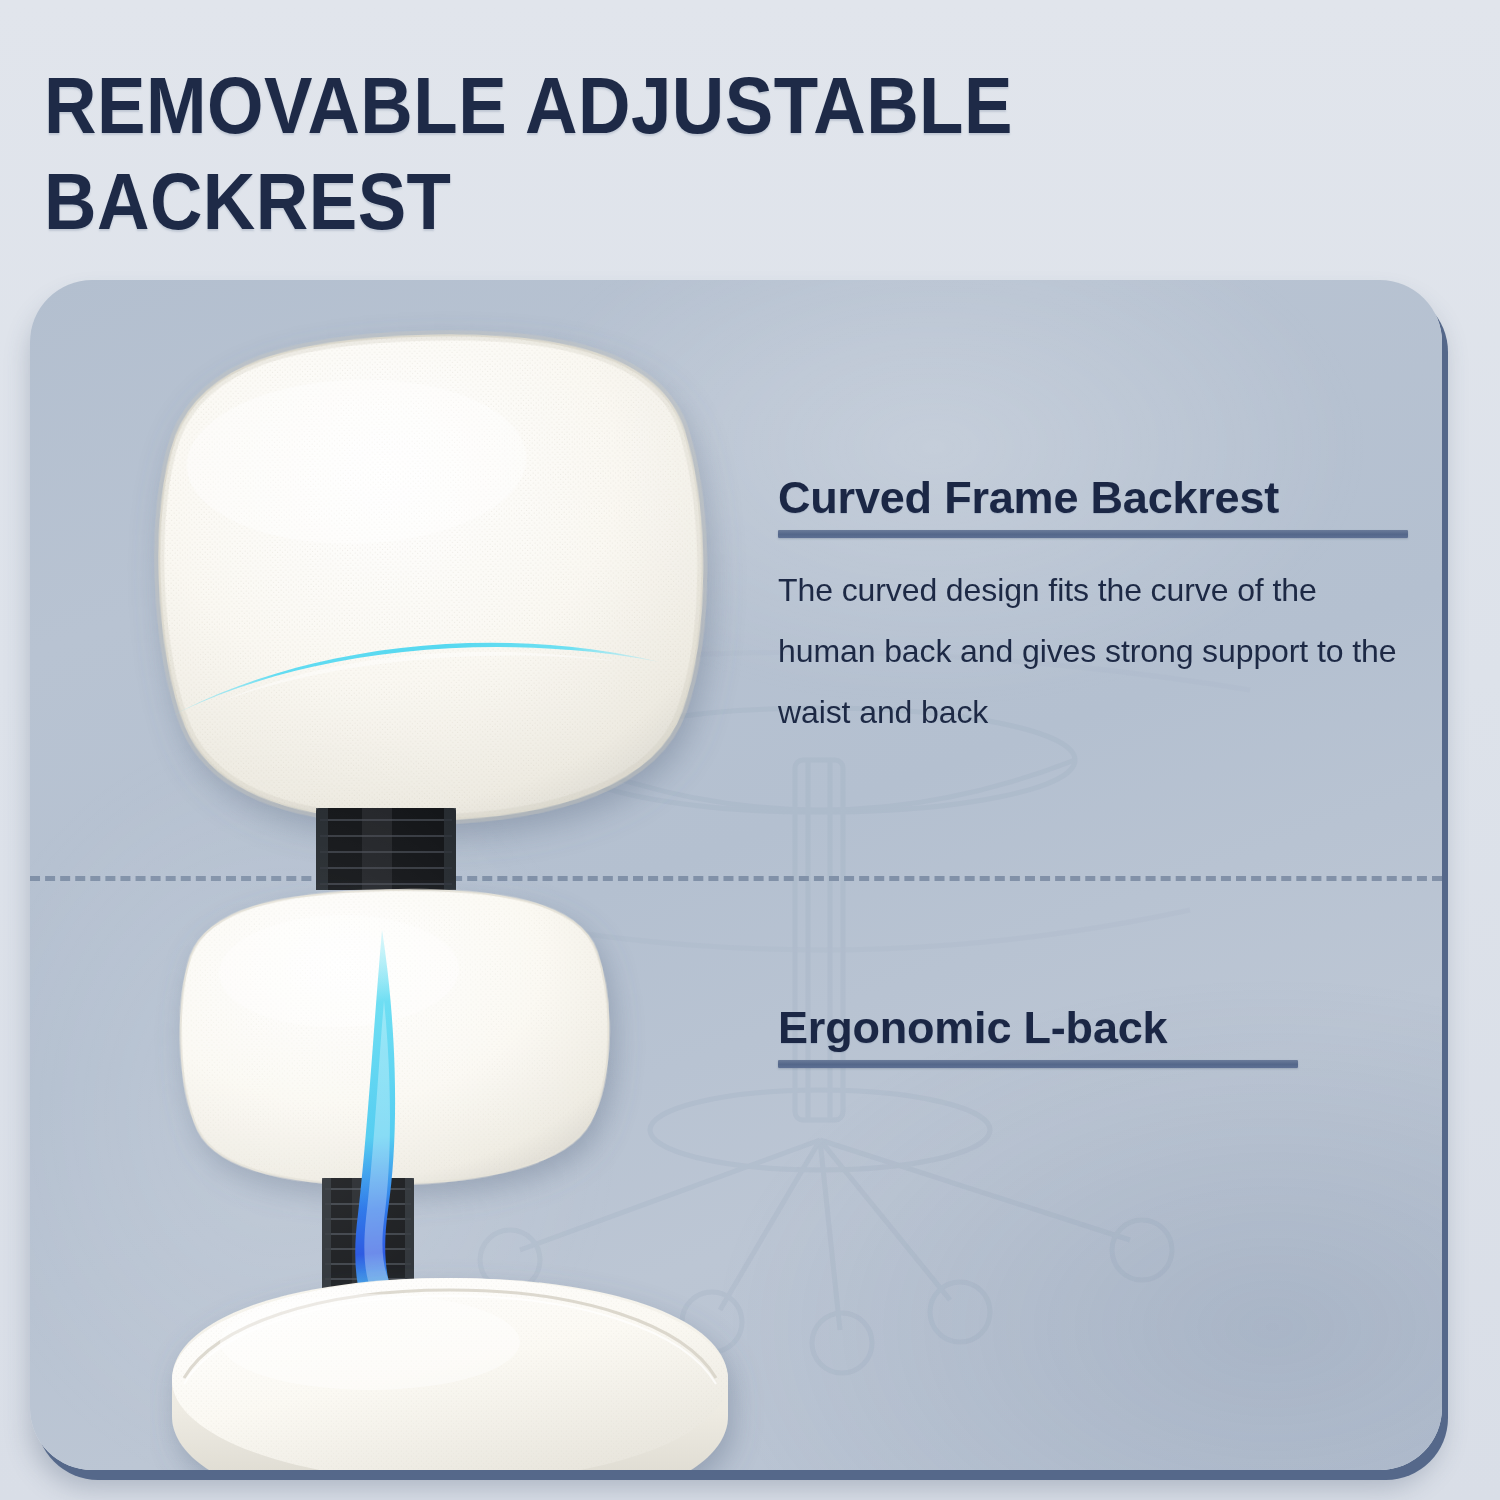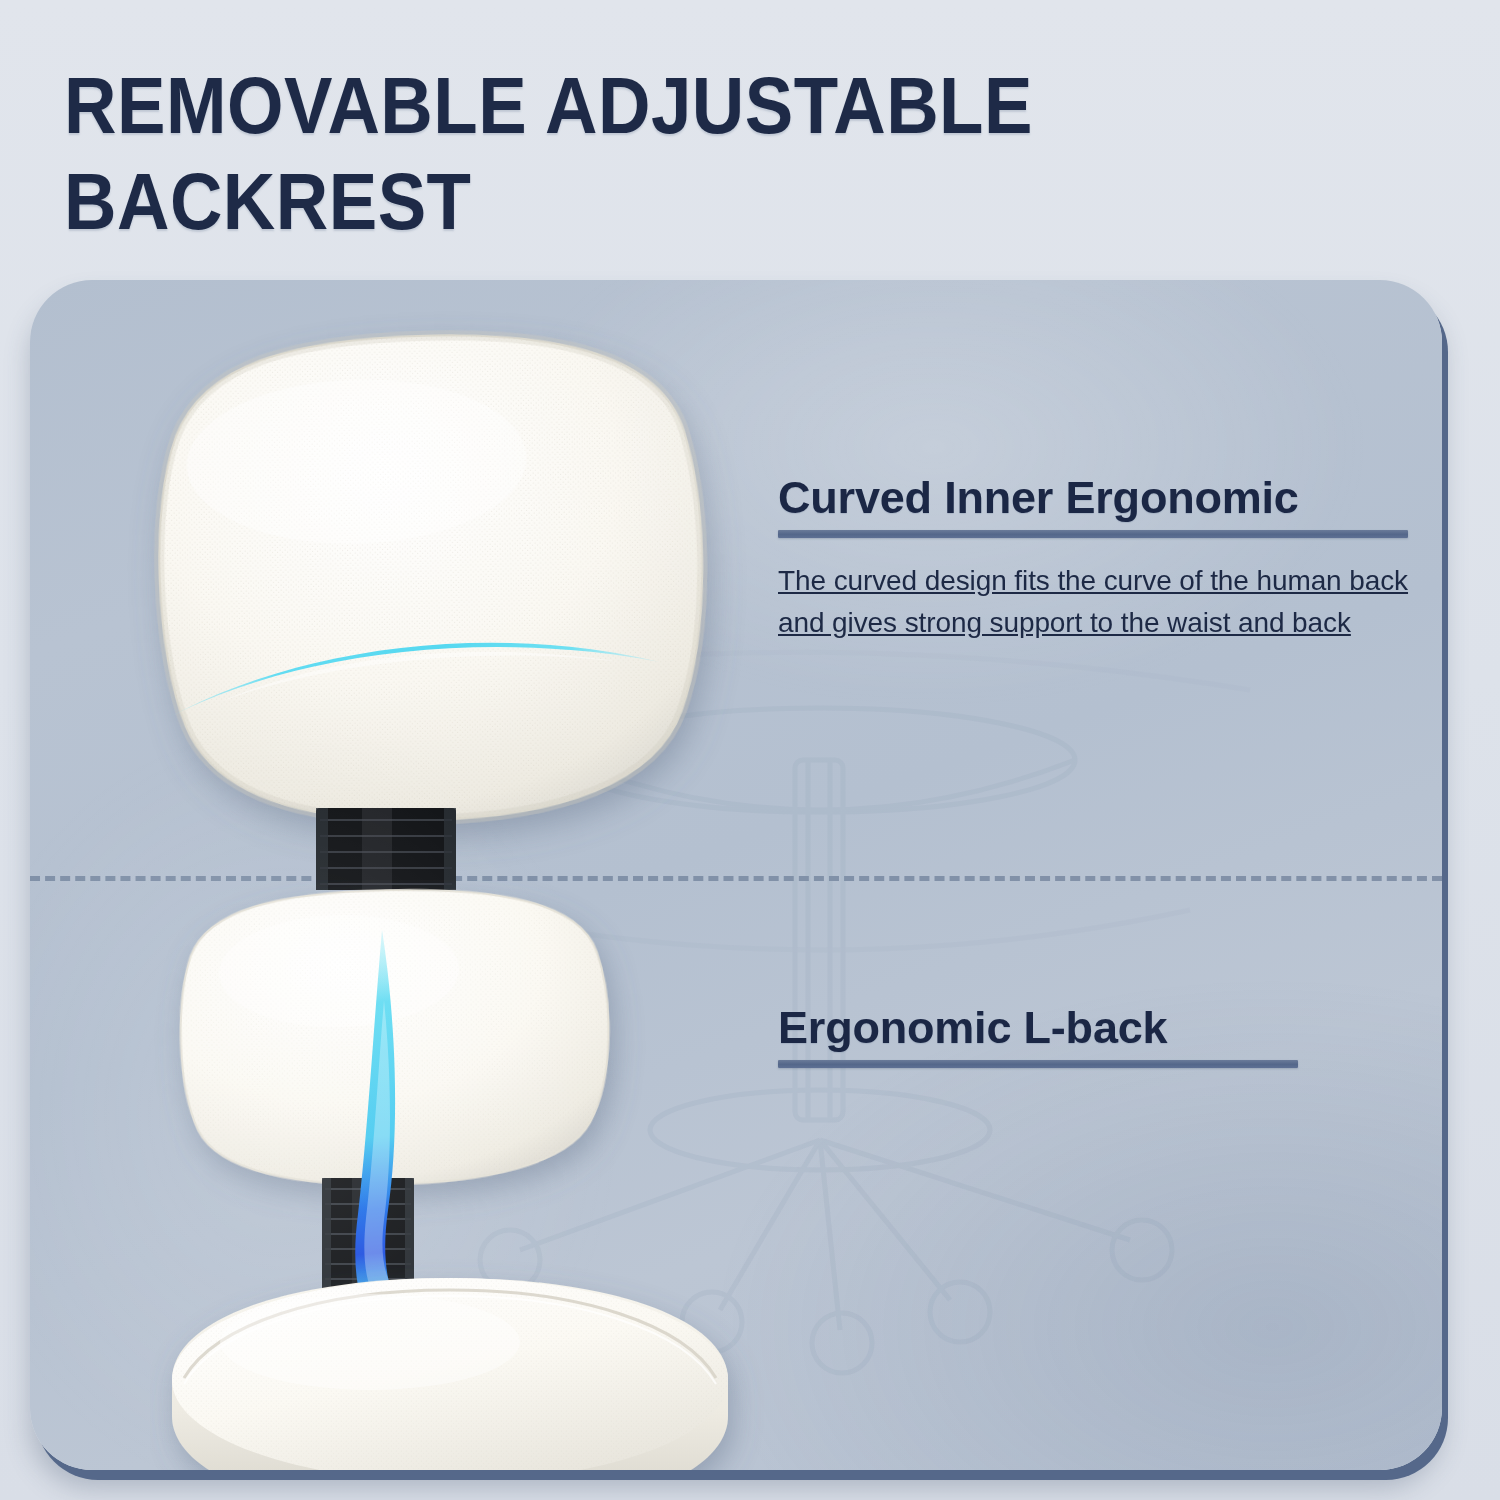--- a/index.html
+++ b/index.html
@@ -19,21 +19,21 @@
   #page {
     position: absolute;
     inset: 0;
     background:
       linear-gradient(180deg, #e1e5ec 0%, #dde2ea 45%, #d9dee7 100%);
   }
 
   
   #title-block {
     position: absolute;
-    left: 64px;
+    left: 44px;
     top: 58px;
     width: 1300px;
   }
   .title-line {
     color: #1e2a47;
     font-size: 79px;
     line-height: 96px;
     font-weight: bold;
     letter-spacing: 0.5px;
     transform: scaleX(0.92);
@@ -121,25 +121,24 @@
     background: linear-gradient(180deg, #6a7b99 0%, #54678a 55%, #5e7094 100%);
     margin-top: 4px;
     border-radius: 1px;
     box-shadow: 0 1px 2px rgba(60,78,105,0.25);
   }
   #underline-1 { width: 630px; }
   #underline-2 { width: 520px; }
 
   .feature-body {
     color: #1d2945;
-    font-size: 28px;
-    line-height: 42px;
+    font-size: 32px;
+    line-height: 61px;
     margin-top: 22px;
     letter-spacing: -0.1px;
-    text-decoration: underline;
   }
 </style>
 </head>
 <body>
 
 <div id="page"></div>
 
 <div id="title-block">
   <div class="title-line">REMOVABLE ADJUSTABLE</div>
   <div class="title-line">BACKREST</div>
@@ -358,21 +357,21 @@
       <path d="M34 504 C 66 450, 170 416, 300 416
                C 430 416, 534 450, 566 504" fill="none" stroke="#ffffff" stroke-width="2" opacity="0.7"></path>
 
       <ellipse cx="220" cy="462" rx="150" ry="48" fill="#ffffff" opacity="0.42"></ellipse>
     </g>
   </svg>
 
 </div>
 
 <div class="feature" id="feature-1">
-  <div class="feature-heading">Curved Inner Ergonomic</div>
+  <div class="feature-heading">Curved Frame Backrest</div>
   <div class="feature-underline" id="underline-1"></div>
   <div class="feature-body">The curved design fits the curve of the human back and gives strong support to the waist and back</div>
 </div>
 
 <div class="feature" id="feature-2">
   <div class="feature-heading">Ergonomic L-back</div>
   <div class="feature-underline" id="underline-2"></div>
 </div>
 
 </body></html>

